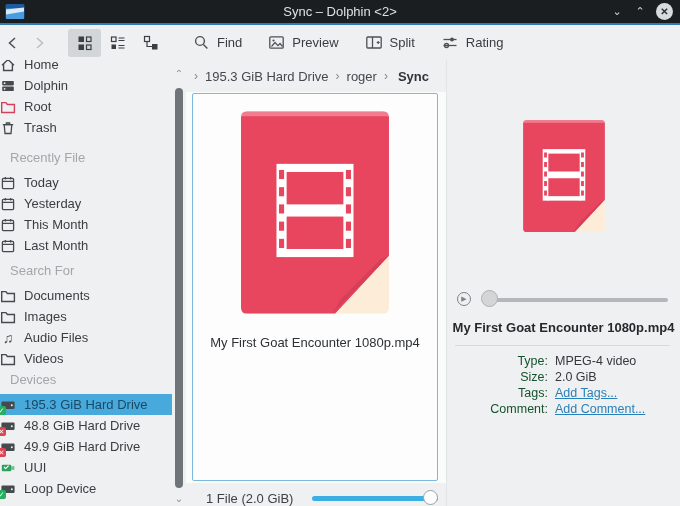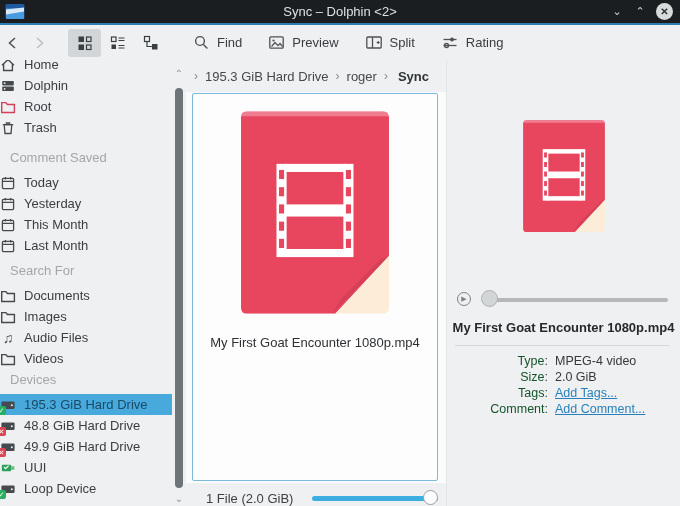--- a/index.html
+++ b/index.html
@@ -251,21 +251,21 @@
             </svg></span>
         <span>Root</span>
         </div>
       <div class="srow">
         <span class="pic"><svg width="16" height="16">
               <use href="#i-trash"></use>
             </svg></span>
         <span>Trash</span>
         </div>
 
-      <div class="shead" style="margin-top:9px">Comment Saved</div>
+      <div class="shead" style="margin-top:9px">Recently File</div>
       <div class="srow" style="margin-top:4px">
         <span class="pic"><svg width="16" height="16">
               <use href="#i-calendar"></use>
             </svg></span>
         <span>Today</span>
         </div>
       <div class="srow">
         <span class="pic"><svg width="16" height="16">
               <use href="#i-calendar"></use>
             </svg></span>

